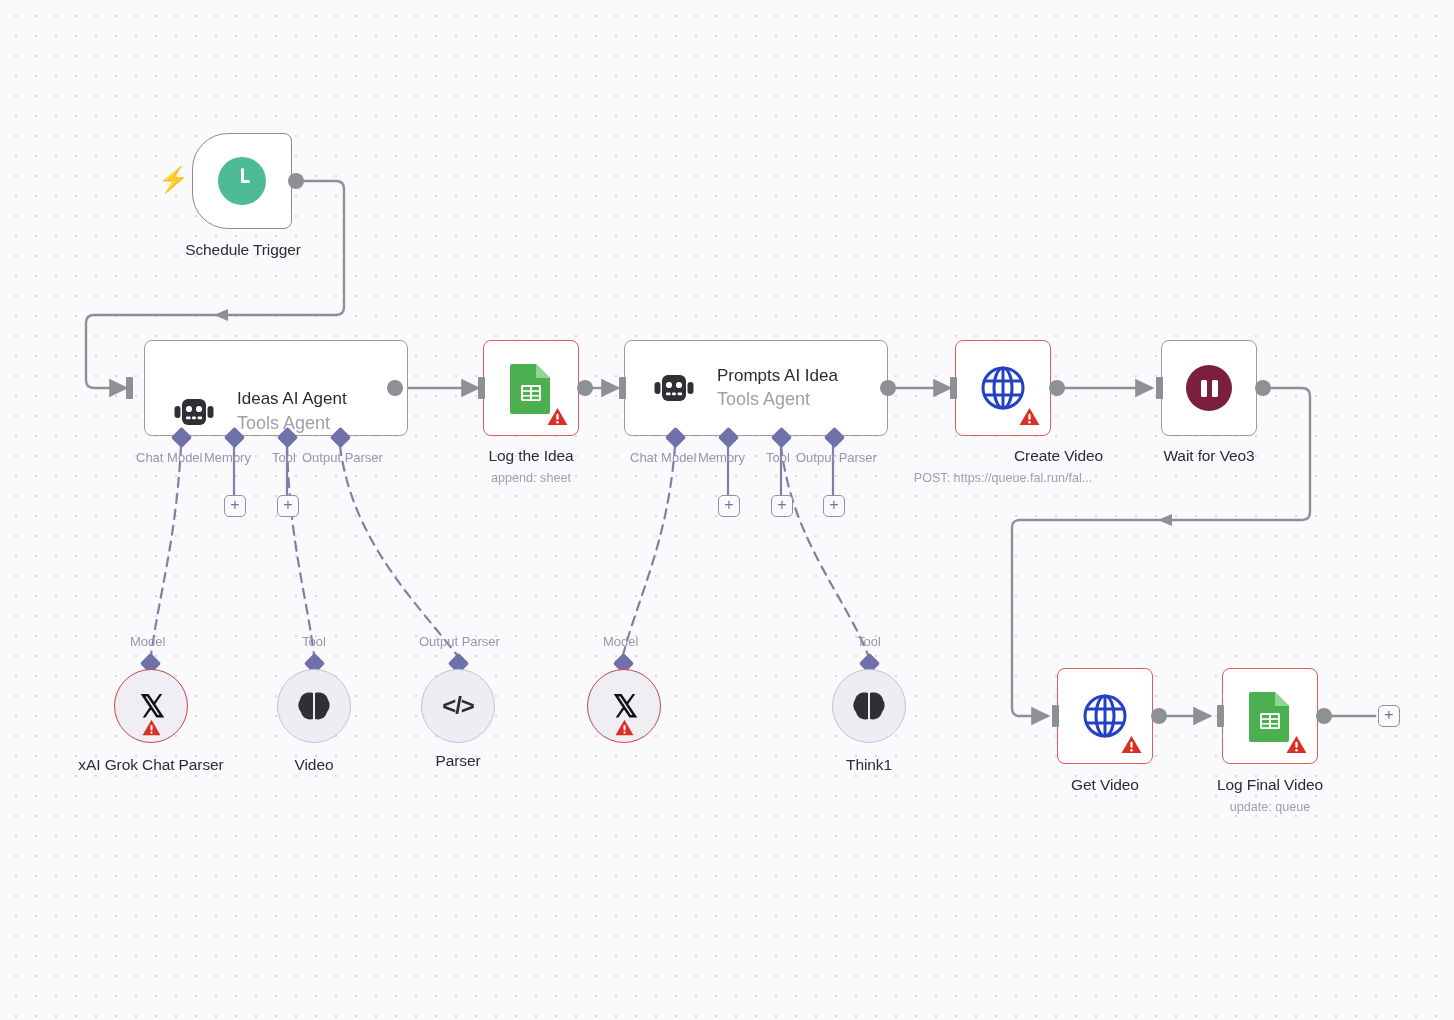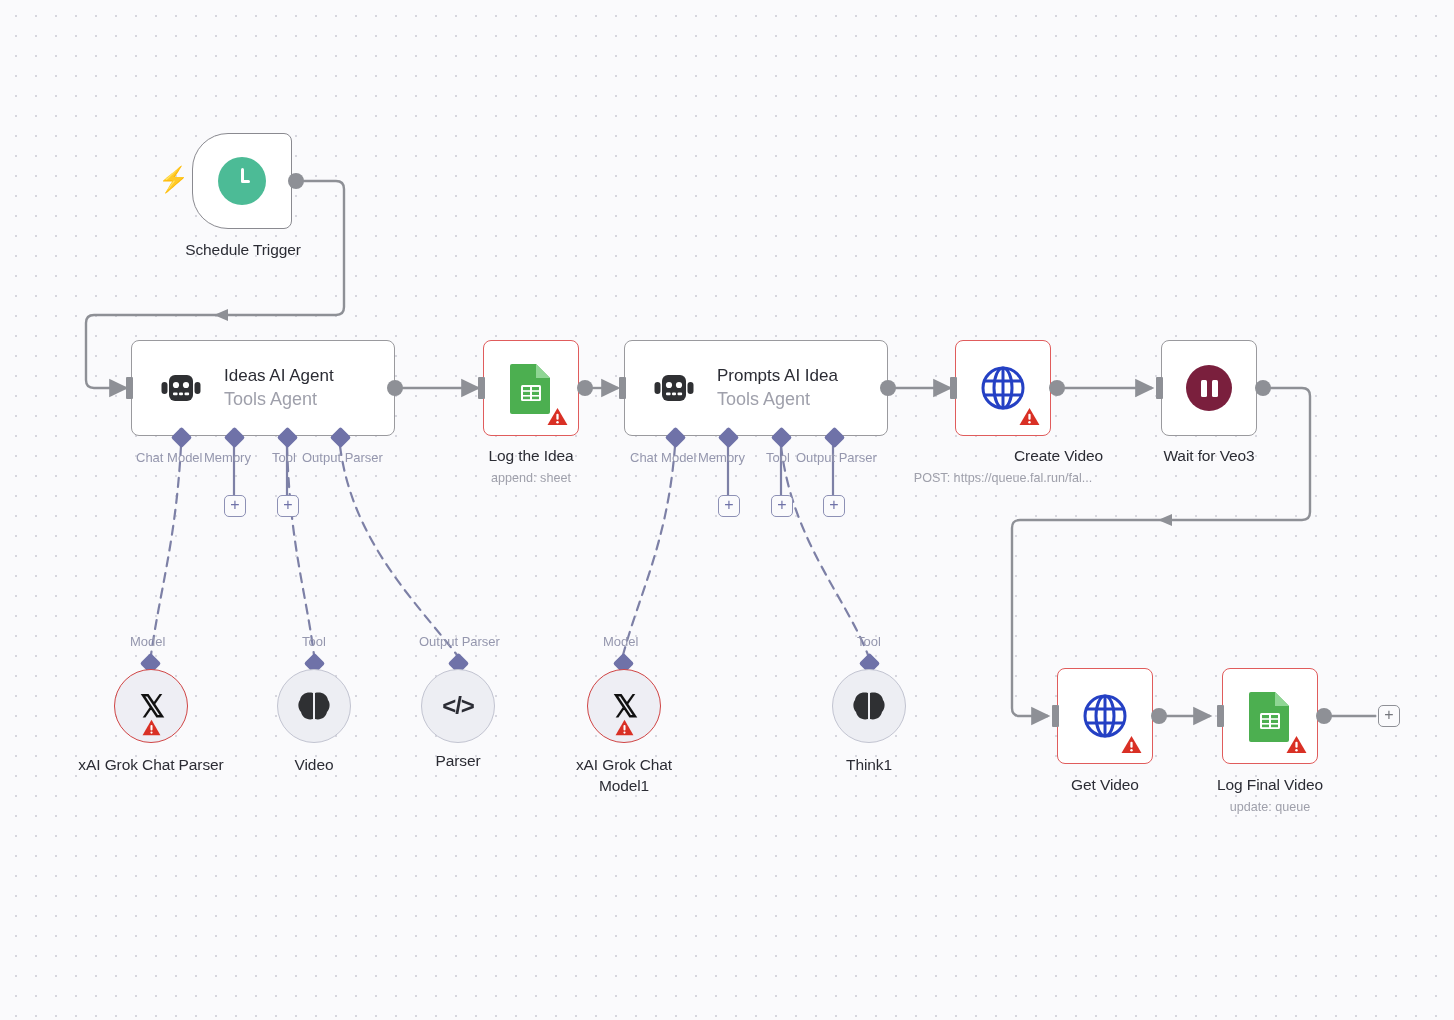--- a/index.html
+++ b/index.html
@@ -182,21 +182,21 @@
     </g>
   </svg>
 
   <div class="bolt" style="left:158px; top:167px;">⚡</div>
   <div class="trigger-node" style="left:192px; top:133px;">
     <div class="icon-clock"></div>
   </div>
   <div class="out-dot" style="left:288px; top:173px;"></div>
   <div class="node-title" style="left:143px; top:239px; width:200px;">Schedule Trigger</div>
 
-  <div class="node wide" style="left:131px; top:340px;">
+  <div class="node wide" style="left:144px; top:340px;align-items:flex-end;">
     <div class="agent-inner">
       <svg width="42" height="36" viewBox="0 0 42 36">
         <rect x="9" y="5" width="24" height="26" rx="6" fill="#2f3033"></rect>
         <rect x="1.5" y="12" width="6" height="12" rx="3" fill="#2f3033"></rect>
         <rect x="34.5" y="12" width="6" height="12" rx="3" fill="#2f3033"></rect>
         <circle cx="16" cy="15" r="3.1" fill="#fff"></circle>
         <circle cx="26" cy="15" r="3.1" fill="#fff"></circle>
         <rect x="13" y="22.5" width="4.6" height="2.8" rx="1" fill="#fff"></rect>
         <rect x="19" y="22.5" width="4" height="2.8" rx="1" fill="#fff"></rect>
         <rect x="24.5" y="22.5" width="4.6" height="2.8" rx="1" fill="#fff"></rect>
@@ -341,22 +341,20 @@
   <div class="diamond" style="left:616px; top:656px;"></div>
   <div class="port-label" style="left:603px; top:634px;">Model</div>
   <div class="sub-node err" style="left:587px; top:669px;">
     <span class="xai-glyph">𝕏</span>
     <svg class="sub-warn" viewBox="0 0 22 20">
       <path d="M11,1 L21.5,19 H0.5 Z" fill="#d93025"></path>
       <rect x="9.8" y="7" width="2.4" height="6.4" rx="1.1" fill="#fff"></rect>
       <circle cx="11" cy="16" r="1.3" fill="#fff"></circle>
     </svg>
   </div>
-  <div class="node-title" style="left:539px; top:754px; width:170px;">xAI Grok Chat
-Model1</div>
 
   <div class="diamond" style="left:862px; top:656px;"></div>
   <div class="port-label" style="left:857px; top:634px;">Tool</div>
   <div class="sub-node" style="left:832px; top:669px;">
     <svg width="34" height="32" viewBox="0 0 34 32">
       <path d="M16,3 C10,1.5 4,4 3,10 C0.5,13 1,19 4,22 C5,27.5 10.5,30.5 16,29 Z" fill="#2f3033"></path>
       <path d="M18,3 C24,1.5 30,4 31,10 C33.5,13 33,19 30,22 C29,27.5 23.5,30.5 18,29 Z" fill="#2f3033"></path>
     </svg>
   </div>
   <div class="node-title" style="left:769px; top:754px; width:200px;">Think1</div>

